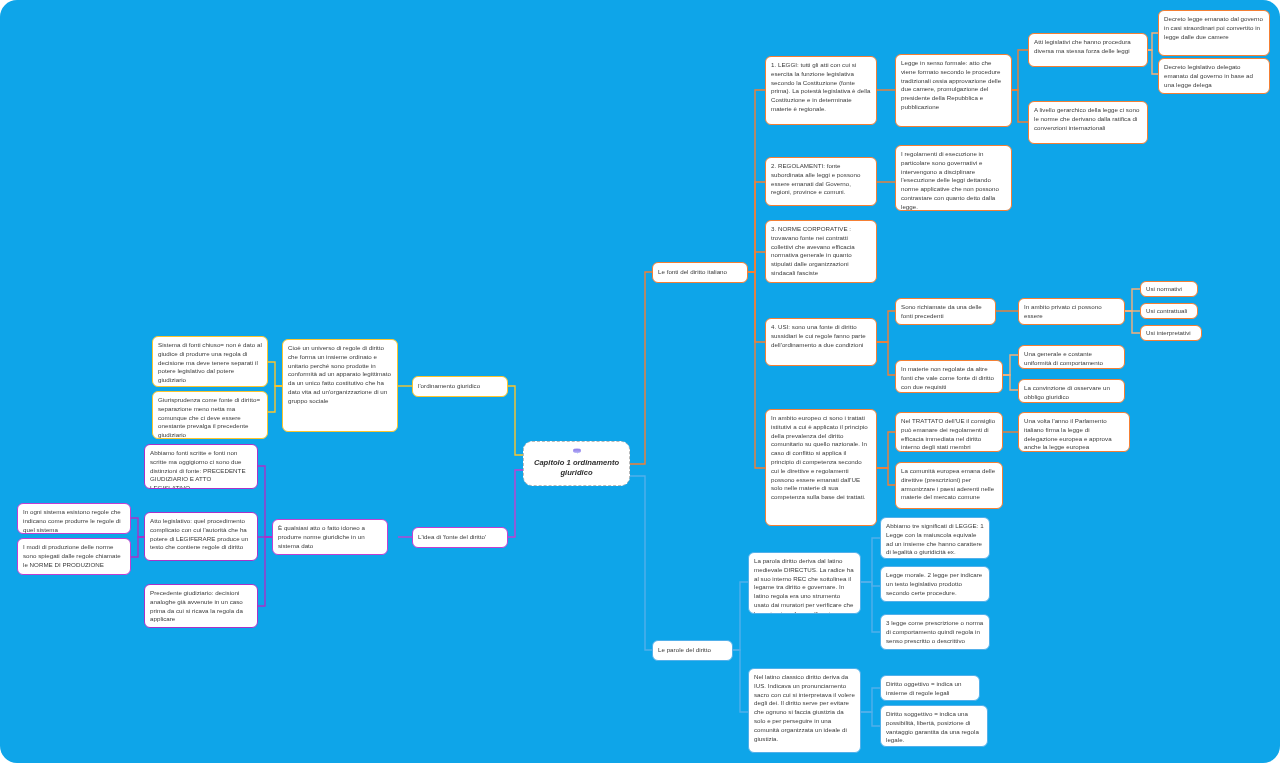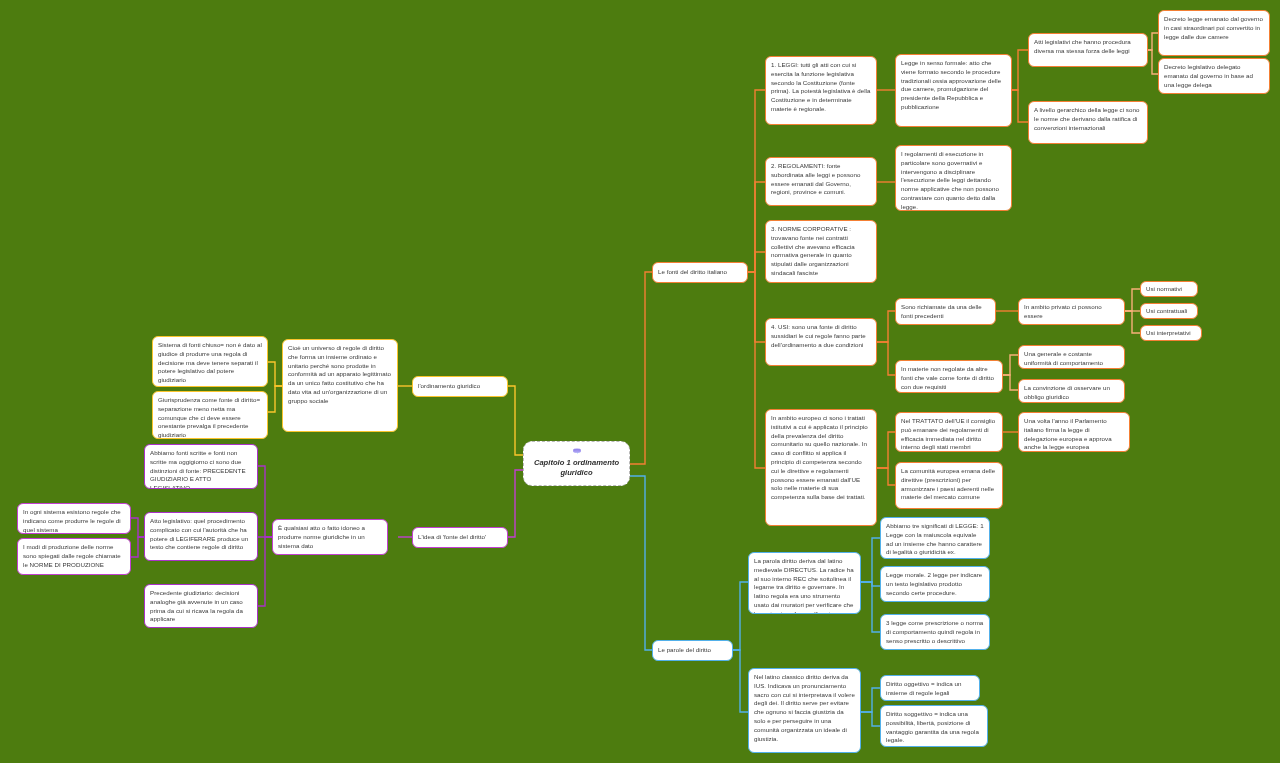--- a/index.html
+++ b/index.html
@@ -6,21 +6,22 @@
     margin: 0;
     padding: 0;
     background: #ffffff;
     font-family: "Liberation Sans", sans-serif;
   }
   #canvas {
     position: relative;
     width: 1280px;
     height: 763px;
     overflow: hidden;
-    background: #4d7c0f;
+    background: #0ea5e9;
+    border-radius: 17px;
   }
   #links {
     position: absolute;
     left: 0;
     top: 0;
     width: 1280px;
     height: 763px;
     pointer-events: none;
   }
   .node {

